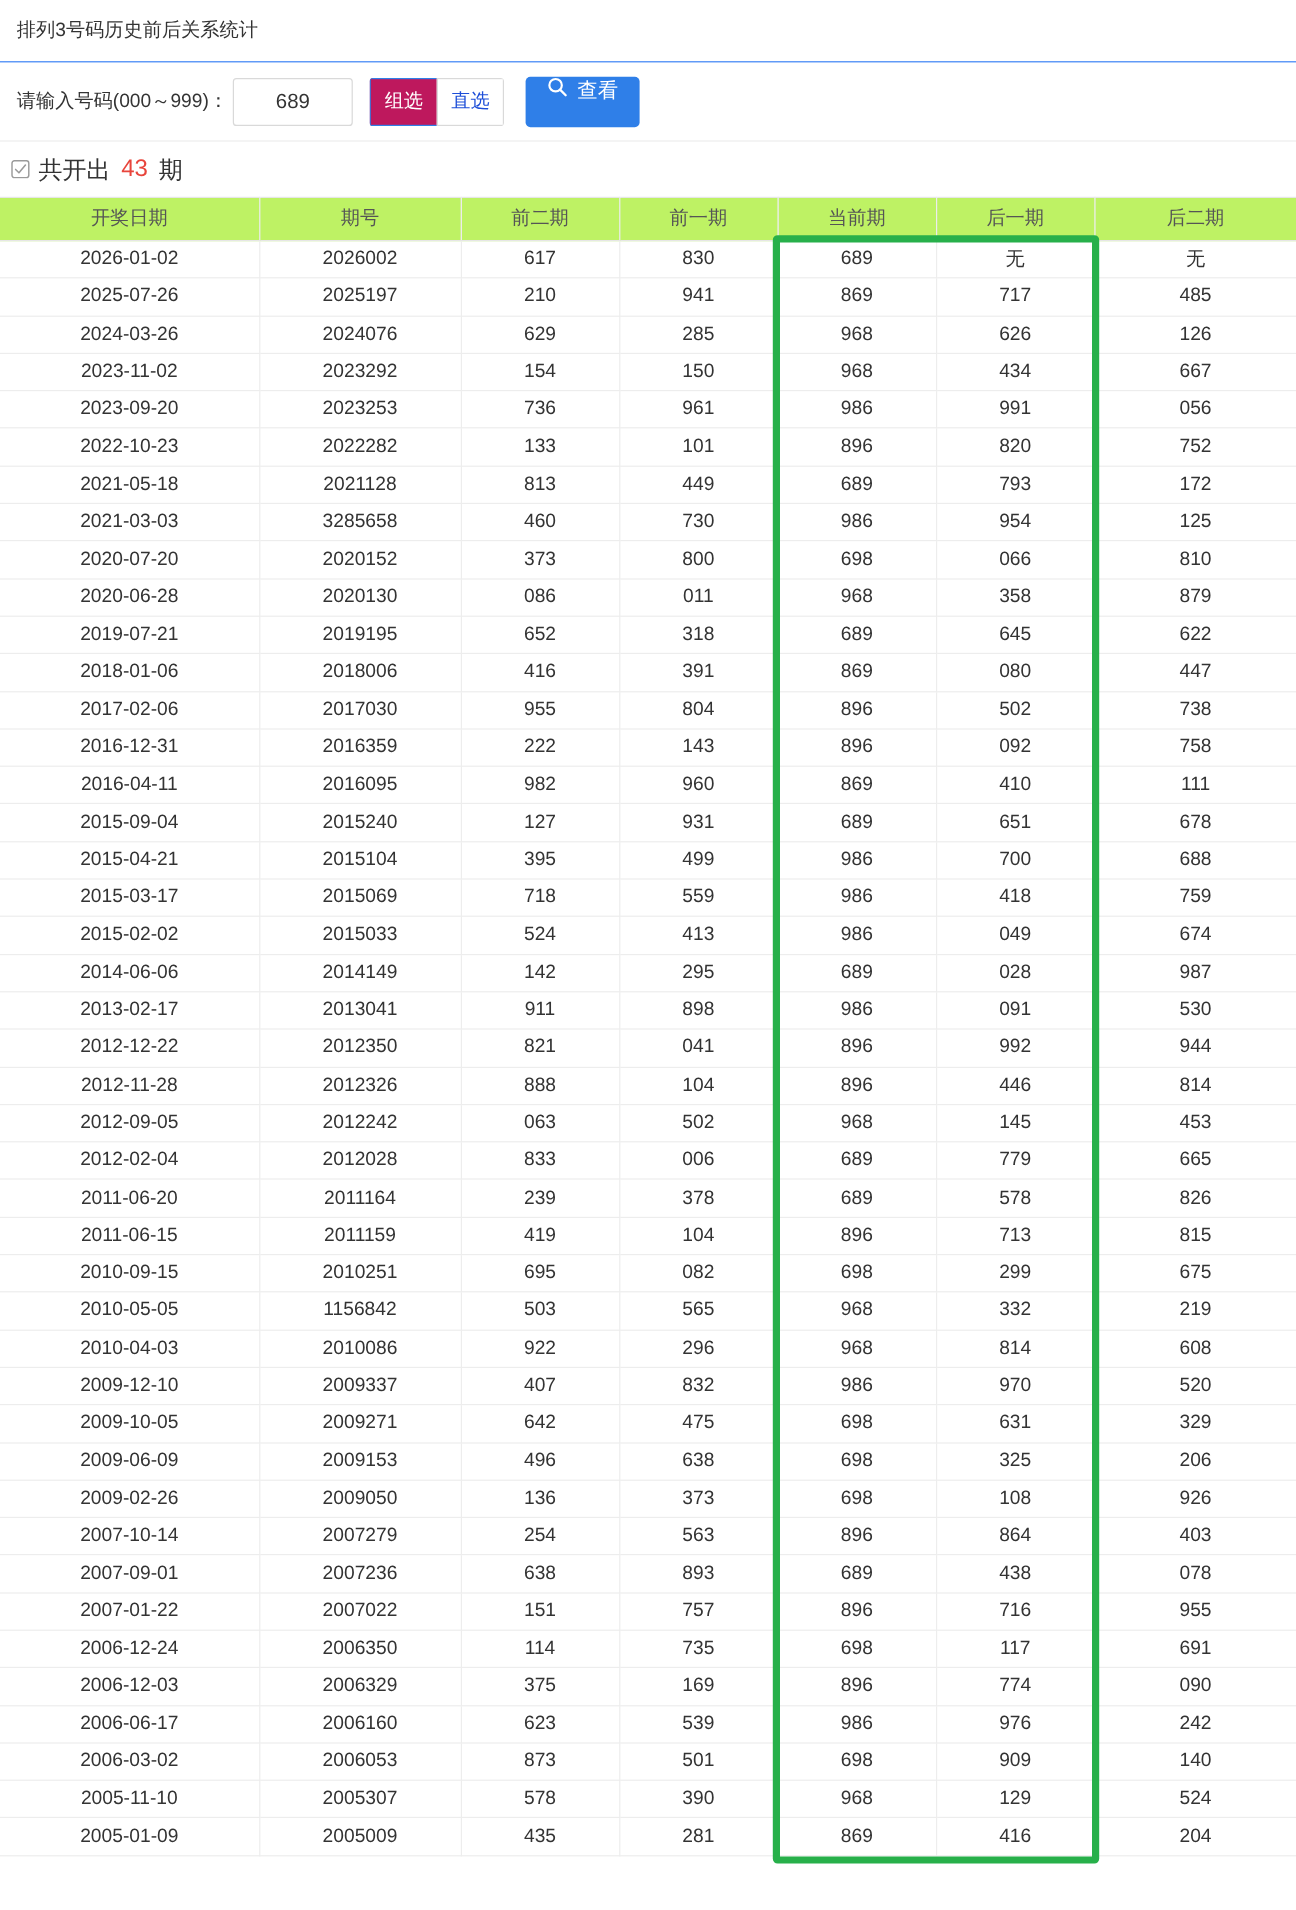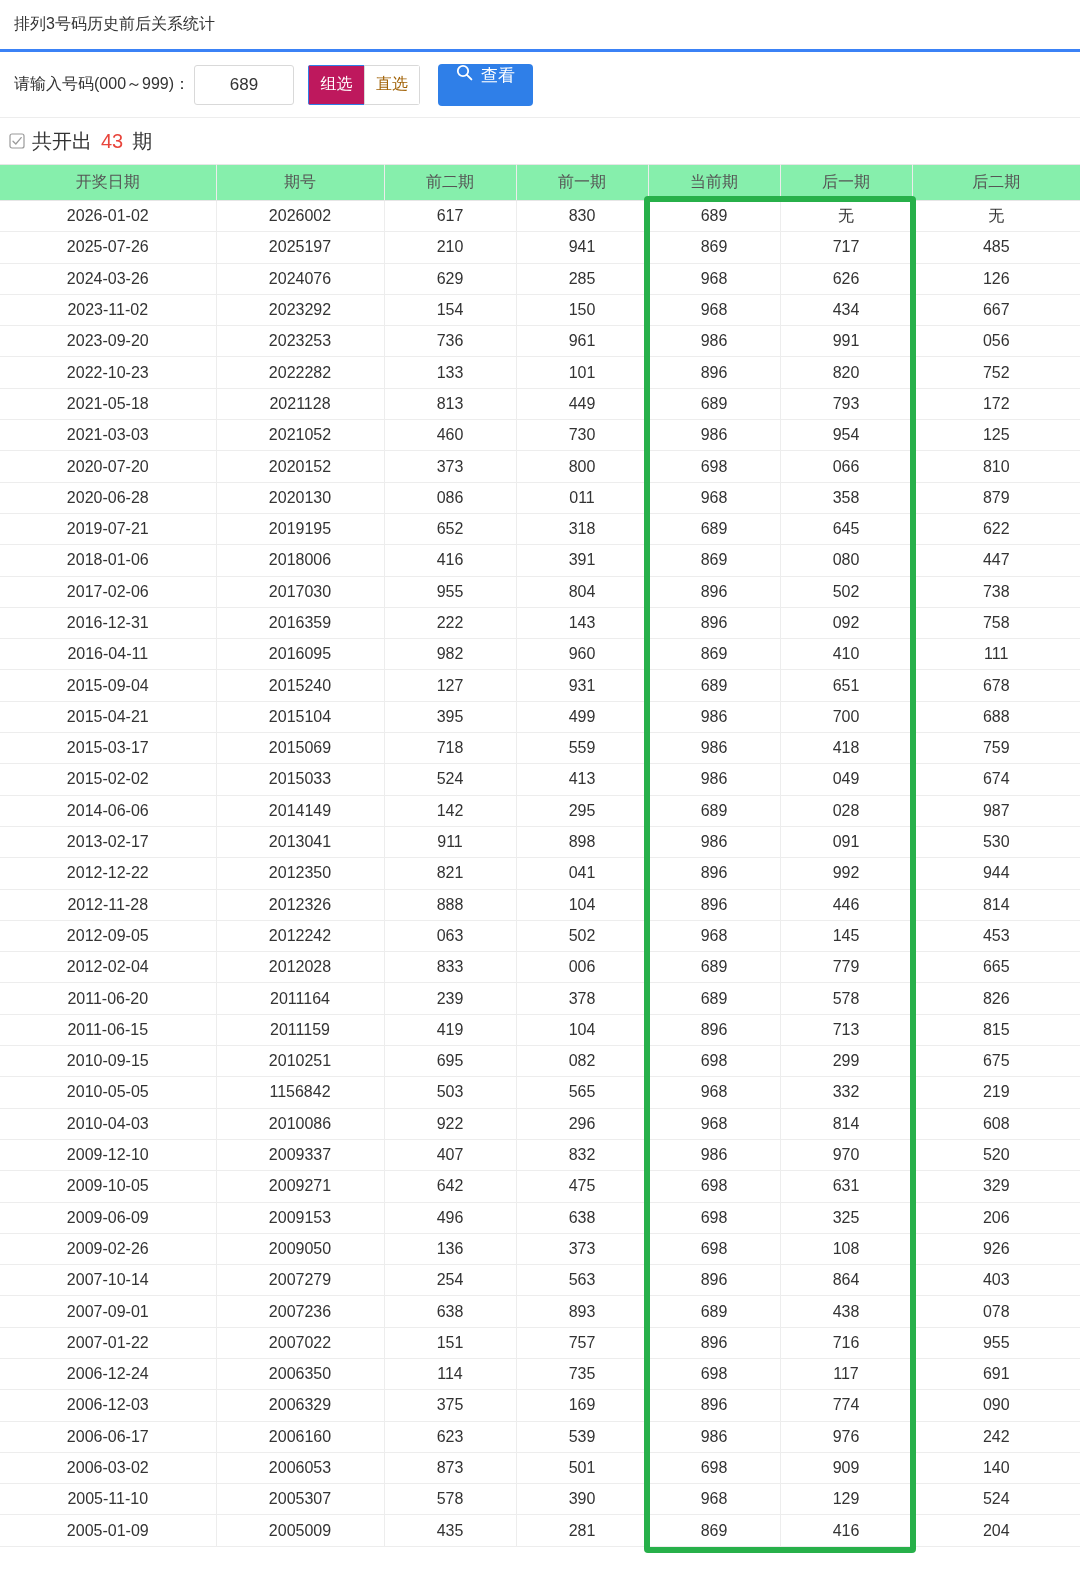--- a/index.html
+++ b/index.html
@@ -16,21 +16,21 @@
     position: relative;
     background: #fff;
   }
   .title-bar {
     height: 52px;
     display: flex;
     align-items: center;
     padding: 0 14px;
     font-size: 16px;
     color: #333;
-    border-bottom: 3px solid #3b82f6;
+    border-bottom: 1px solid #3b82f6;
   }
   .query-bar {
     height: 66px;
     display: flex;
     align-items: center;
     padding: 0 14px;
     border-bottom: 1px solid #ededed;
   }
   .query-label {
     font-size: 16px;
@@ -59,21 +59,21 @@
   }
   .seg-btn {
     height: 40px;
     min-width: 56px;
     display: flex;
     align-items: center;
     justify-content: center;
     font-size: 16px;
     border: 1px solid #d9d9d9;
     background: #fff;
-    color: #a16207;
+    color: #1d4ed8;
     cursor: pointer;
     user-select: none;
   }
   .seg-btn.active {
     background: #be185d;
     border-color: #2f7fe8;
     color: #fff;
   }
   .seg-btn:first-child { border-right: none; }
   .search-btn {
@@ -107,21 +107,21 @@
     align-items: center; justify-content: center;
   }
   .summary .count { color: #e8453c; padding: 0 2px; }
   table.hist {
     width: 1080px;
     border-collapse: collapse;
     table-layout: fixed;
     font-size: 16px;
   }
   table.hist th {
-    background: #86efac;
+    background: #bef264;
     color: #555;
     font-weight: normal;
     height: 36px;
     border-top: 1px solid #e6e6e6;
     border-bottom: 1px solid #e6e6e6;
     border-right: 1px solid #ececec;
     text-align: center;
   }
   table.hist td {
     height: 31.3px;
@@ -265,21 +265,21 @@
           <td>2021-05-18</td>
           <td>2021128</td>
           <td>813</td>
           <td>449</td>
           <td>689</td>
           <td>793</td>
           <td>172</td>
         </tr>
         <tr>
           <td>2021-03-03</td>
-          <td>2021052</td>
+          <td>3285658</td>
           <td>460</td>
           <td>730</td>
           <td>986</td>
           <td>954</td>
           <td>125</td>
         </tr>
         <tr>
           <td>2020-07-20</td>
           <td>2020152</td>
           <td>373</td>

